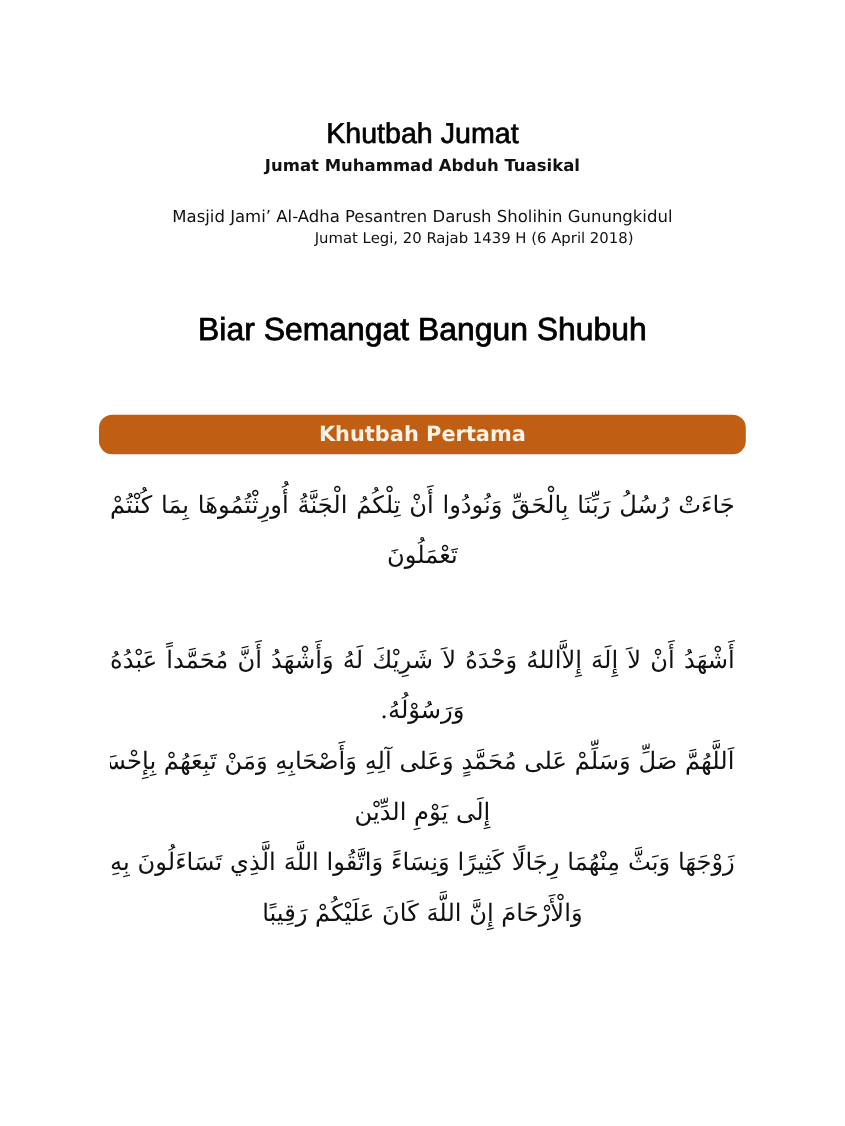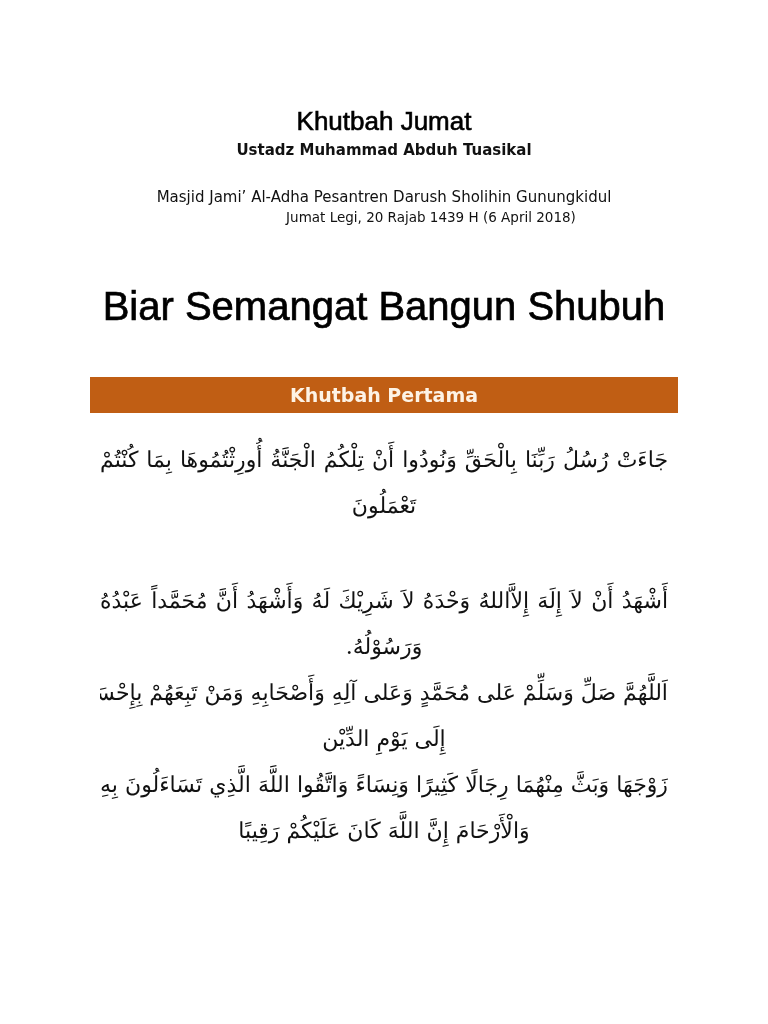--- a/index.html
+++ b/index.html
@@ -50,33 +50,34 @@
     .doc-date {
       top: 209px;
       font-family: "DejaVu Sans", sans-serif;
       font-size: 13.5px;
       color: #111;
       padding-left: 47px;
     }
     .sermon-title {
       top: 284px;
       font-family: "Liberation Sans", sans-serif;
-      font-size: 40px;
+      font-size: 29px;
       -webkit-text-stroke: 0.7px #000;
     }
     .section-bar {
       position: absolute;
       left: 90px;
       top: 377px;
       width: 588px;
       height: 36px;
       background: #c05e14;
       display: flex;
       align-items: center;
       justify-content: center;
+      border-radius: 12px;
     }
     .section-bar span {
       color: #fdf3e6;
       font-family: "DejaVu Sans", sans-serif;
       font-weight: bold;
       font-size: 19px;
     }
     .arabic {
       position: absolute;
       left: 100px;
@@ -103,21 +104,21 @@
     .p2 { top: 578px; }
     .p3 { top: 670px; }
     .p4 { top: 762px; }
   </style>
 </head>
 <body>
 
 <div class="page">
 
   <div class="header-block doc-title">Khutbah Jumat</div>
-  <div class="header-block doc-author">Ustadz Muhammad Abduh Tuasikal</div>
+  <div class="header-block doc-author">Jumat Muhammad Abduh Tuasikal</div>
   <div class="header-block doc-venue">Masjid Jami’ Al-Adha Pesantren Darush Sholihin Gunungkidul</div>
   <div class="header-block doc-date">Jumat Legi, 20 Rajab 1439 H (6 April 2018)</div>
 
   <div class="header-block sermon-title">Biar Semangat Bangun Shubuh</div>
 
   <div class="section-bar">
     <span>Khutbah Pertama</span>
   </div>
 
   <div class="arabic p1">

